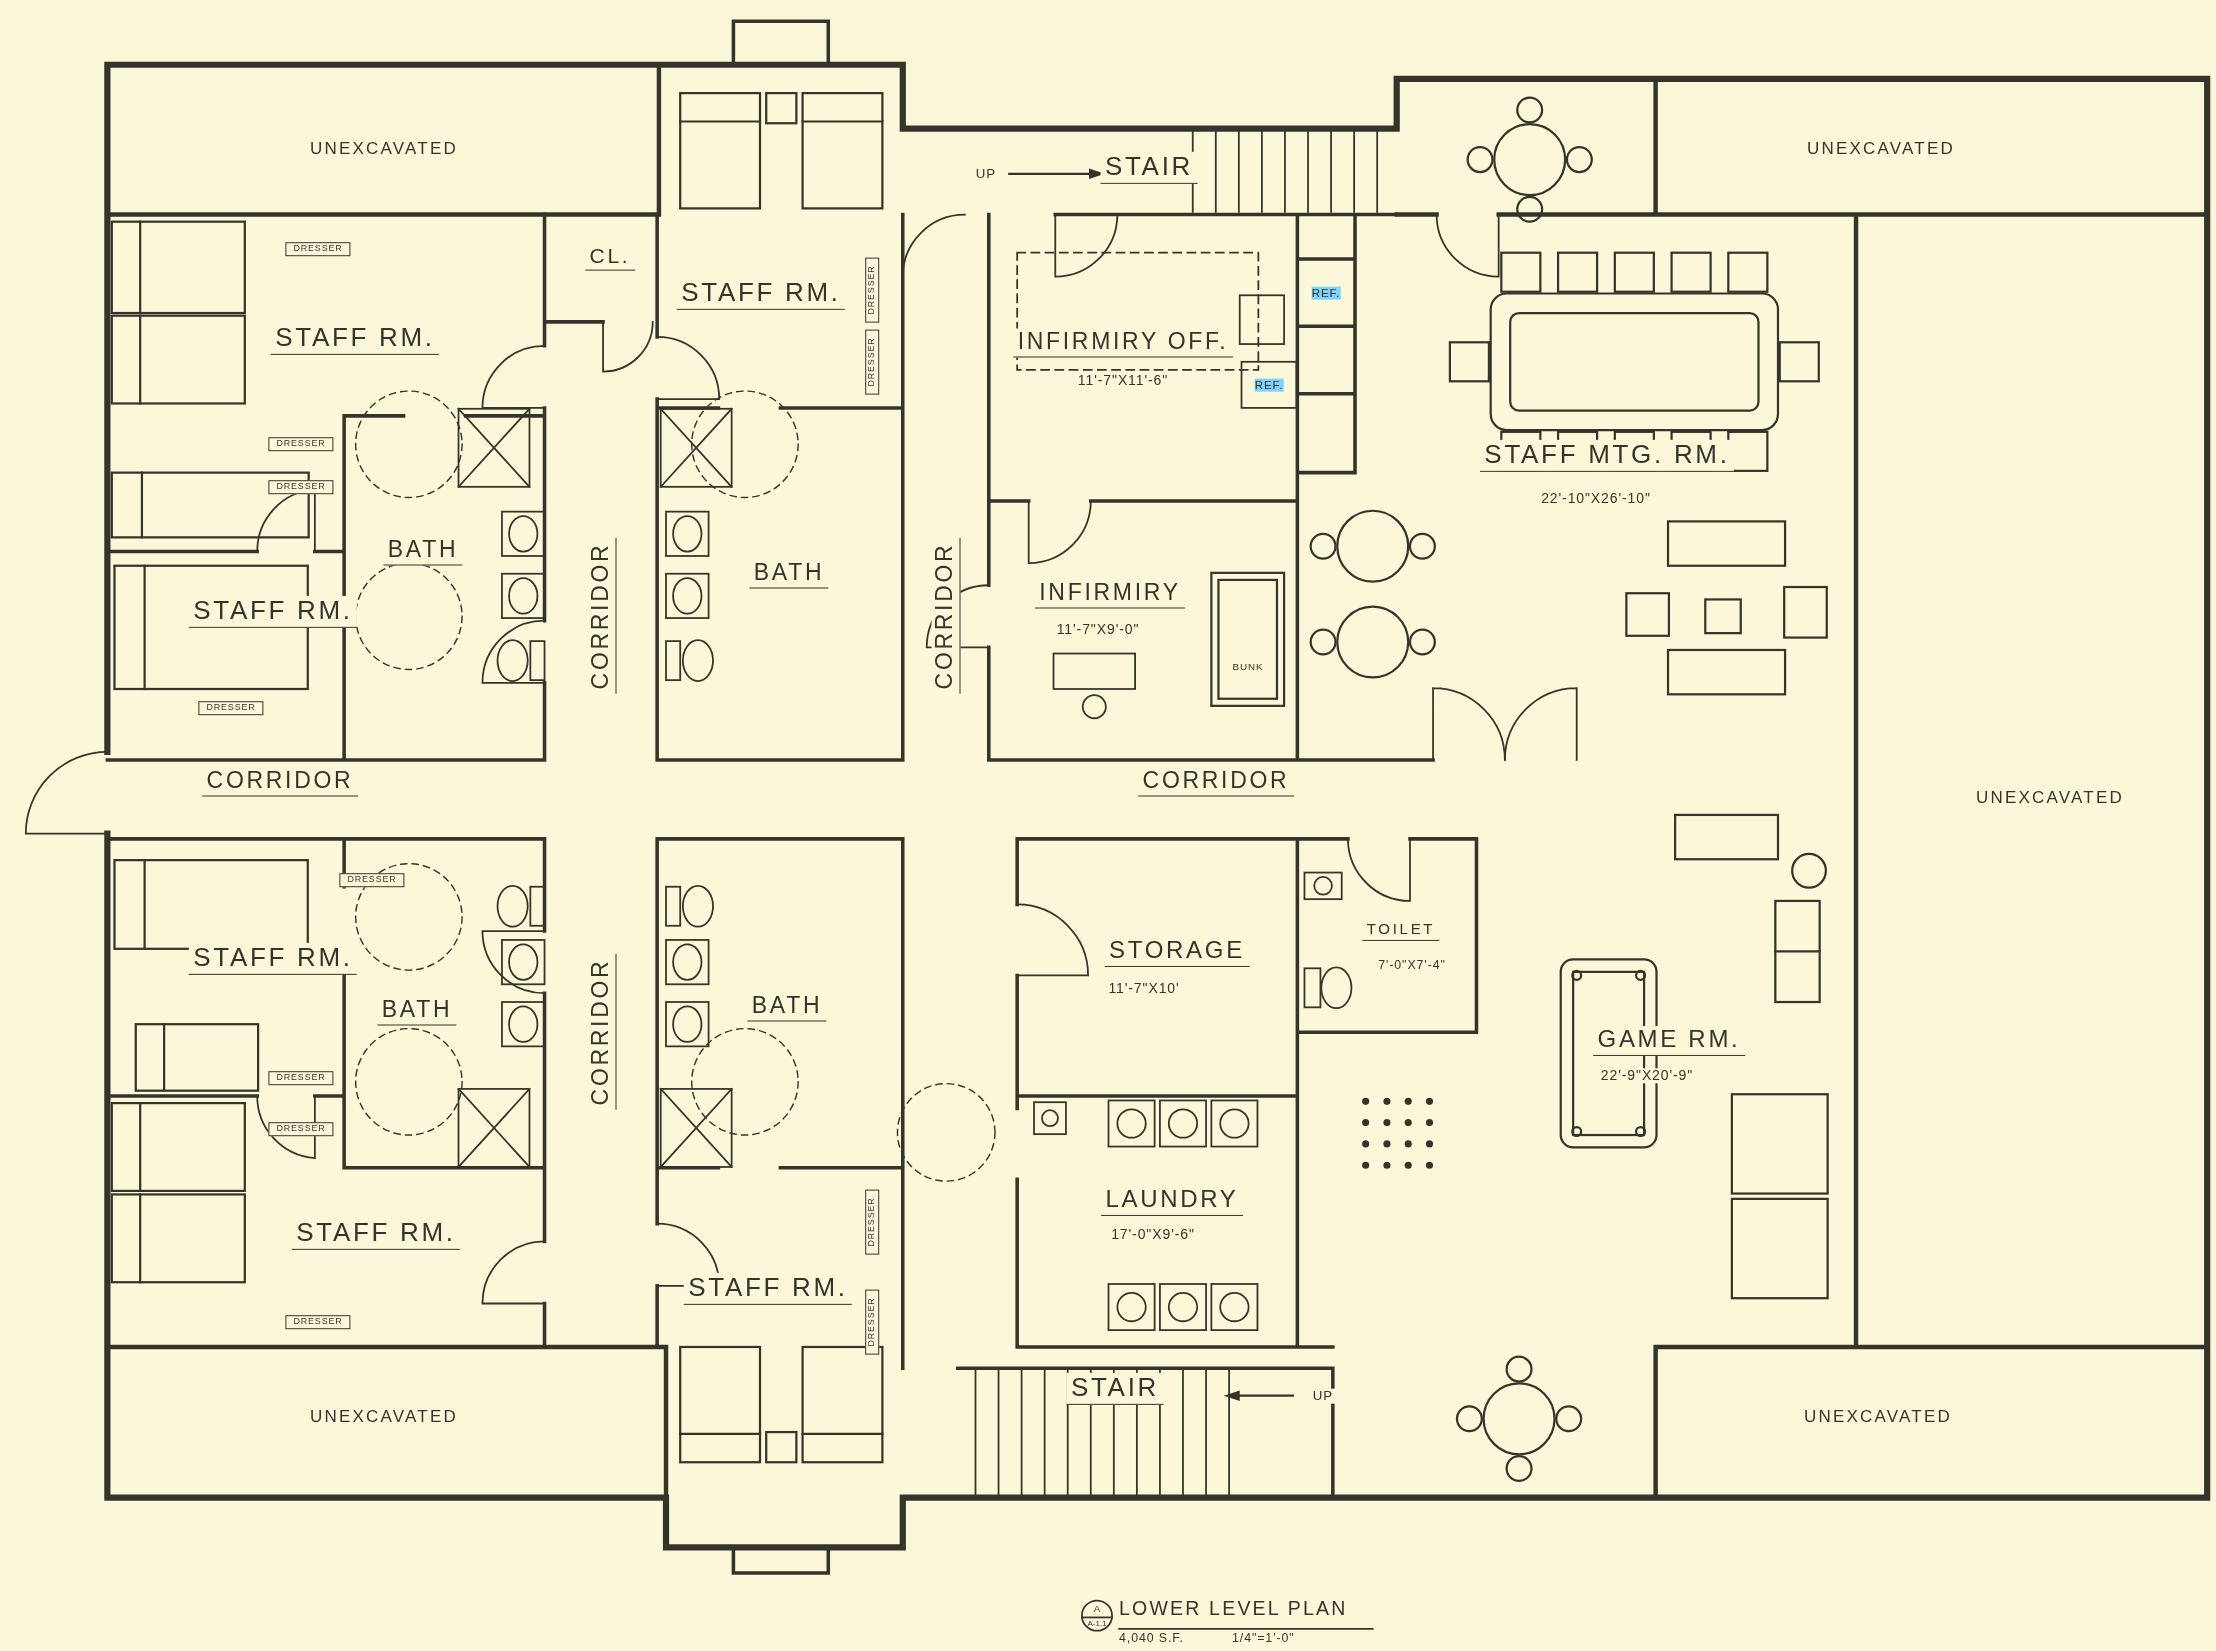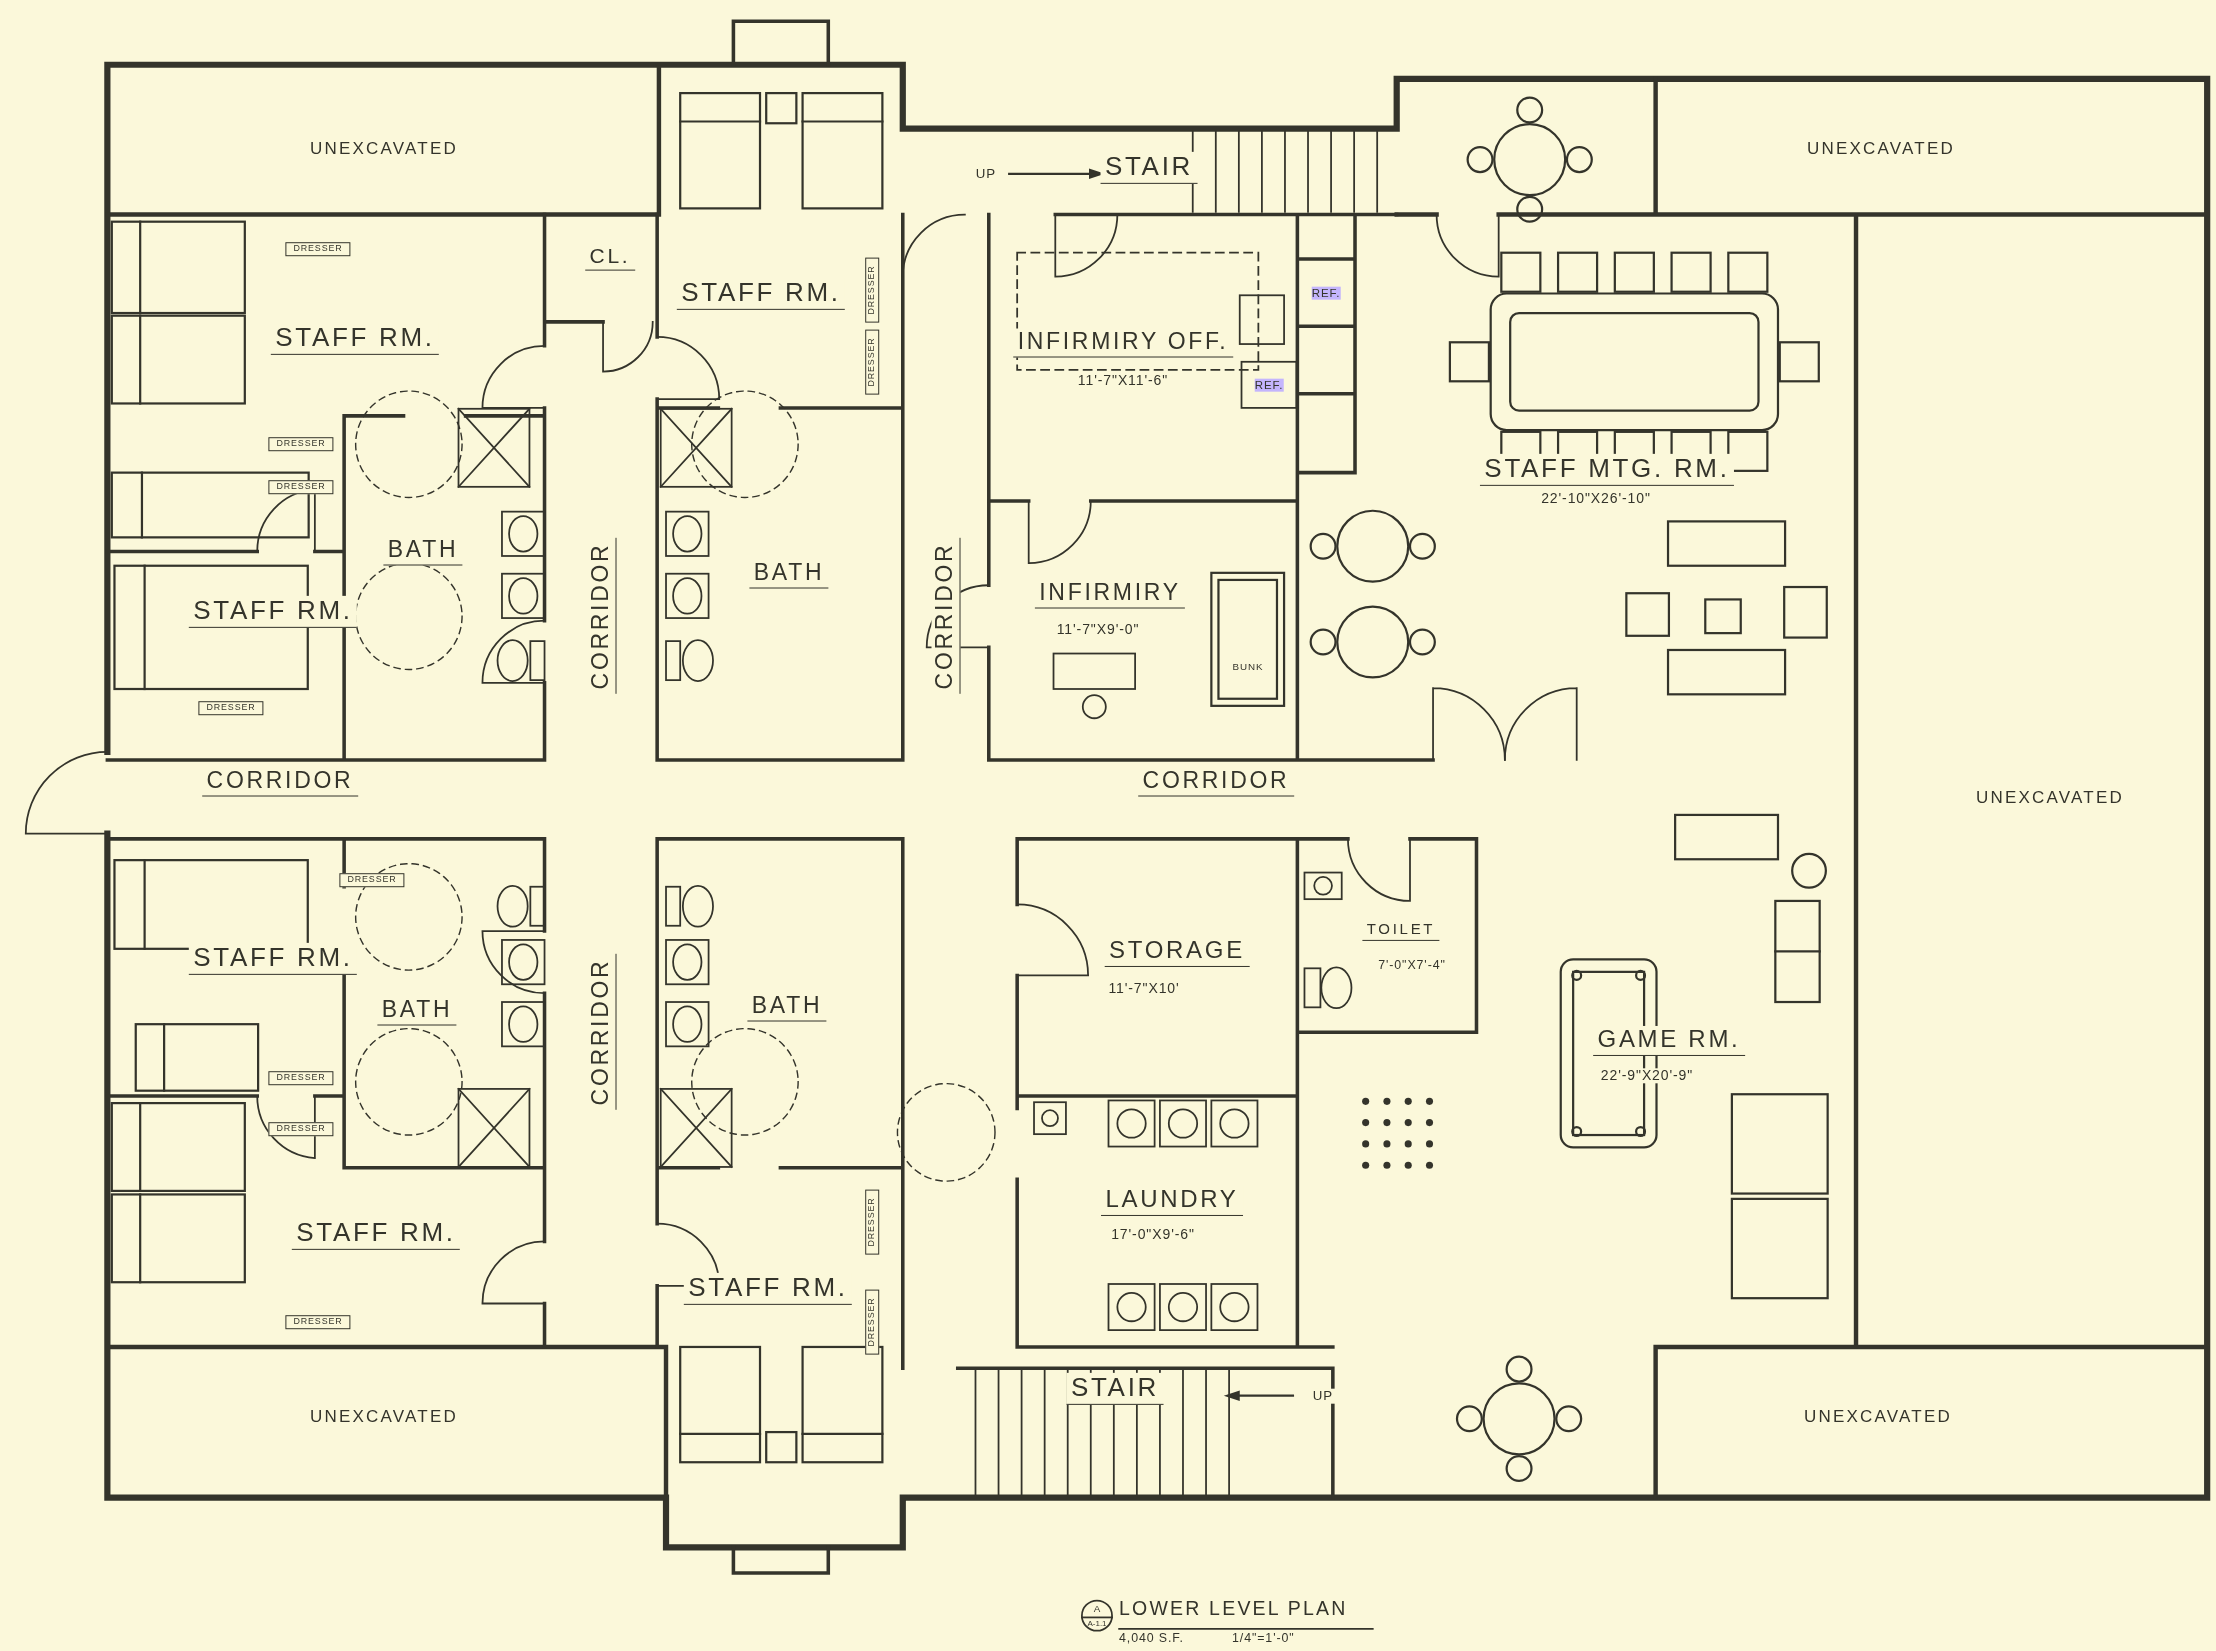--- a/index.html
+++ b/index.html
@@ -8,21 +8,21 @@
   svg{position:absolute;left:0;top:0;}
   .lbl{position:absolute;transform:translate(-50%,-50%);white-space:nowrap;color:#34342B;
        letter-spacing:1.8px;line-height:1.1;}
   .room{font-size:26px;border-bottom:1.8px solid #34342B;padding:0 4.4px 2.7px;background:#FBF8DA;letter-spacing:2.7px;}
   .vert{transform:translate(-50%,-50%) rotate(-90deg);}
   .dims{font-size:14px;letter-spacing:0.9px;background:#FBF8DA;padding:0 1.8px;}
   .unexc{font-size:17px;letter-spacing:2.2px;}
   .dresser{font-size:8.9px;letter-spacing:0.9px;border:1.4px solid #34342B;padding:0.9px 7px;background:#FBF8DA;}
   .up{font-size:13.3px;letter-spacing:0.9px;background:#FBF8DA;padding:0 1.8px;text-align:right;}
   .tiny{font-size:9.8px;letter-spacing:0.9px;background:#FBF8DA;margin-top:20px;}
-  .ref{font-size:11.5px;letter-spacing:0.9px;background:#c4b5fd;}
+  .ref{font-size:11.5px;letter-spacing:0.9px;background:#7dd3fc;}
   .tb-title{font-size:19.5px;letter-spacing:2.2px;transform:translate(0,-50%);}
   .tb-small{font-size:12.4px;letter-spacing:0.9px;transform:translate(0,-50%);}
   .tb-marker{font-size:9.8px;letter-spacing:0;}
   .tb-sheet{font-size:8px;letter-spacing:0;}
 </style>
 </head>
 <body>
 
 <div class="canvas">
 
@@ -317,21 +317,21 @@
 <div class="lbl room vert" style="left:946px;top:616px;font-size:23px">CORRIDOR</div>
 <div class="lbl room vert" style="left:602px;top:1032px;font-size:23px">CORRIDOR</div>
 <div class="lbl room" style="left:280px;top:782px;font-size:23px">CORRIDOR</div>
 <div class="lbl room" style="left:1216px;top:782px;font-size:23px">CORRIDOR</div>
 
 <div class="lbl room" style="left:1123px;top:343px;font-size:23px">INFIRMIRY OFF.</div>
 <div class="lbl dims" style="left:1123px;top:381px">11'-7"X11'-6"</div>
 <div class="lbl ref" style="left:1326px;top:293px">REF.</div>
 <div class="lbl ref" style="left:1269px;top:385px">REF.</div>
 
-<div class="lbl room" style="left:1607px;top:470px">STAFF MTG. RM.</div>
+<div class="lbl room" style="left:1607px;top:456px">STAFF MTG. RM.</div>
 <div class="lbl dims" style="left:1596px;top:499px">22'-10"X26'-10"</div>
 
 <div class="lbl room" style="left:1110px;top:594px;font-size:23px">INFIRMIRY</div>
 <div class="lbl dims" style="left:1098px;top:630px">11'-7"X9'-0"</div>
 <div class="lbl tiny" style="left:1248px;top:647px">BUNK</div>
 
 <div class="lbl room" style="left:1177px;top:952px;font-size:24px">STORAGE</div>
 <div class="lbl dims" style="left:1144px;top:989px">11'-7"X10'</div>
 
 <div class="lbl room" style="left:1401px;top:931px;font-size:15px">TOILET</div>

